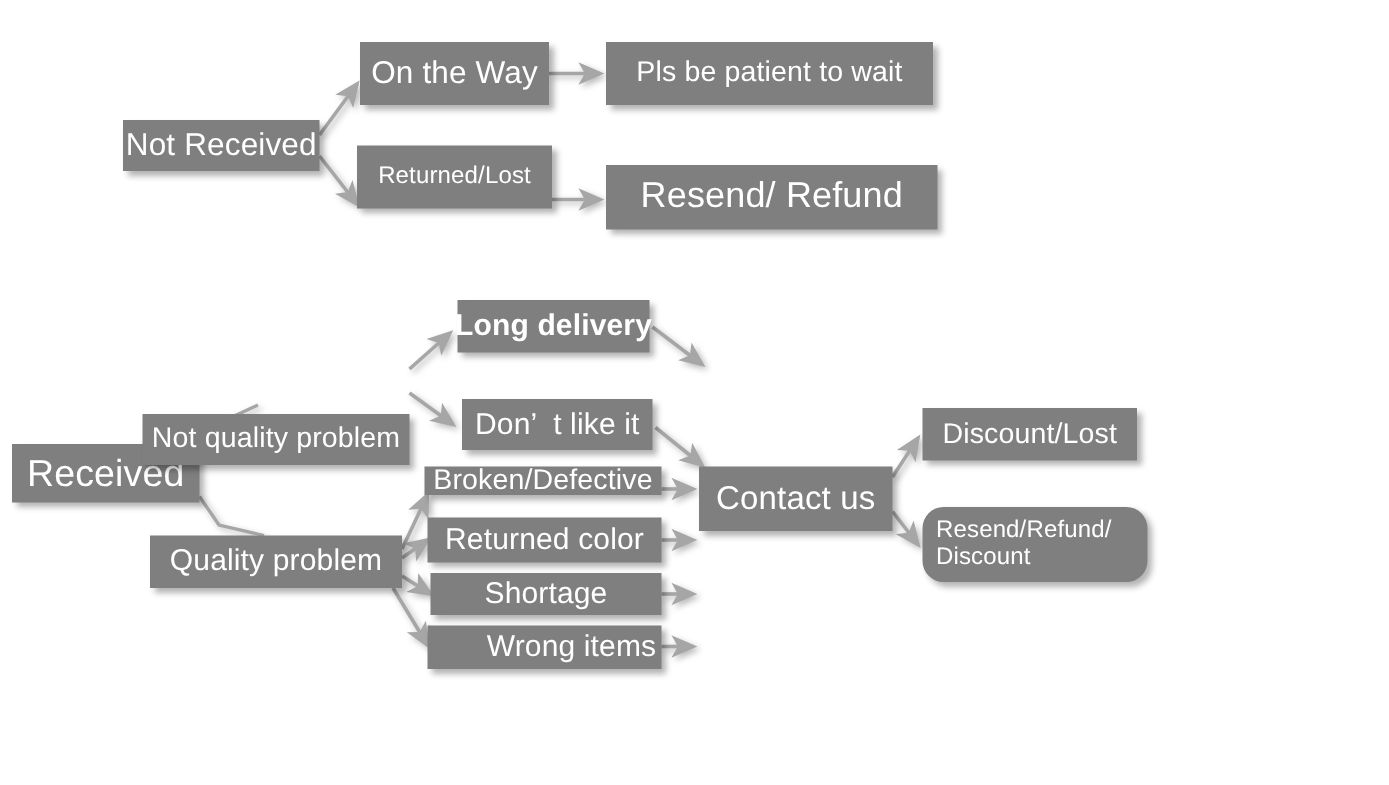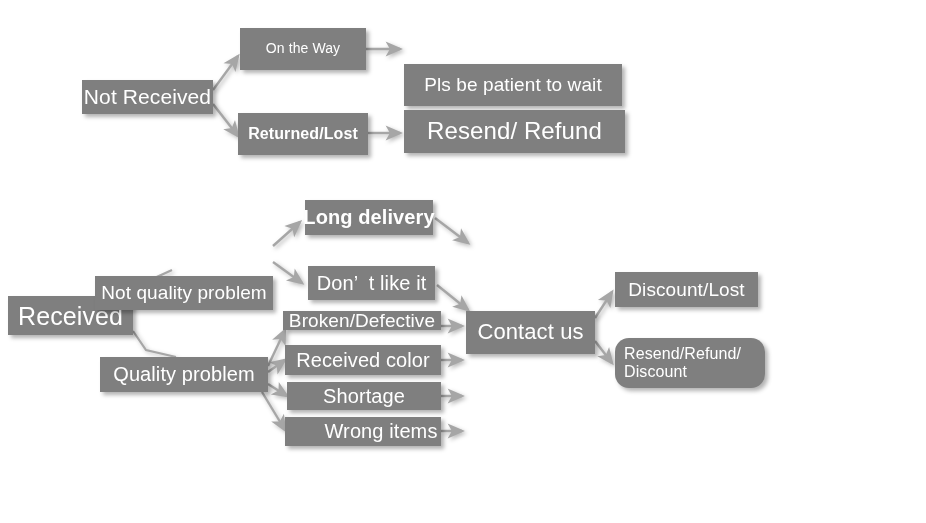--- a/index.html
+++ b/index.html
@@ -86,41 +86,41 @@
       <path class="wire" d="M441,431 L462,431" marker-end="url(#ah)"></path>
 
       <path class="wire" d="M595,318 L612,292" marker-end="url(#ah)"></path>
 
       <path class="wire" d="M595,341 L612,363" marker-end="url(#ah)"></path>
     </g>
   </svg>
 
   <div class="node" style="left:82px;top:80px;width:131px;height:34px;font-size:21px;">Not Received</div>
 
-  <div class="node" style="left:240px;top:28px;width:126px;height:42px;font-size:14px;">On the Way</div>
+  <div class="node" style="left:240px;top:28px;width:126px;height:42px;font-size:21px;">On the Way</div>
 
-  <div class="node" style="left:238px;top:113px;width:130px;height:42px;font-size:16px;font-weight:bold;">Returned/Lost</div>
+  <div class="node" style="left:238px;top:97px;width:130px;height:42px;font-size:16px;">Returned/Lost</div>
 
-  <div class="node" style="left:404px;top:28px;width:218px;height:42px;font-size:19px;margin-top:36px;">Pls be patient to wait</div>
+  <div class="node" style="left:404px;top:28px;width:218px;height:42px;font-size:19px;">Pls be patient to wait</div>
 
   <div class="node" style="left:404px;top:110px;width:221px;height:43px;font-size:24px;">Resend/ Refund</div>
 
   <div class="node" style="left:8px;top:296px;width:125px;height:39px;font-size:25px;">Received</div>
 
   <div class="node" style="left:95px;top:236px;width:178px;height:34px;font-size:19px;margin-top:40px;">Not quality problem</div>
 
   <div class="node" style="left:100px;top:357px;width:168px;height:35px;font-size:20px;">Quality problem</div>
 
   <div class="node" style="left:305px;top:200px;width:128px;height:35px;font-size:20px;font-weight:bold;">Long delivery</div>
 
   <div class="node" style="left:308px;top:266px;width:127px;height:34px;font-size:20px;">Don’  t like it</div>
 
   <div class="node" style="left:283px;top:311px;width:158px;height:19px;font-size:19px;">Broken/Defective</div>
 
-  <div class="node" style="left:285px;top:345px;width:156px;height:30px;font-size:20px;">Received color</div>
+  <div class="node" style="left:285px;top:345px;width:156px;height:30px;font-size:20px;">Returned color</div>
 
   <div class="node" style="left:287px;top:382px;width:154px;height:28px;font-size:20px;">Shortage</div>
 
   <div class="node" style="left:285px;top:417px;width:156px;height:29px;font-size:20px;padding-left:36px;">Wrong items</div>
 
   <div class="node" style="left:466px;top:311px;width:129px;height:43px;font-size:22px;">Contact us</div>
 
   <div class="node" style="left:615px;top:272px;width:143px;height:35px;font-size:19px;">Discount/Lost</div>
 
   <div class="node left" style="left:615px;top:338px;width:150px;height:50px;font-size:16px;padding-left:9px;text-align:left;">Resend/Refund/

